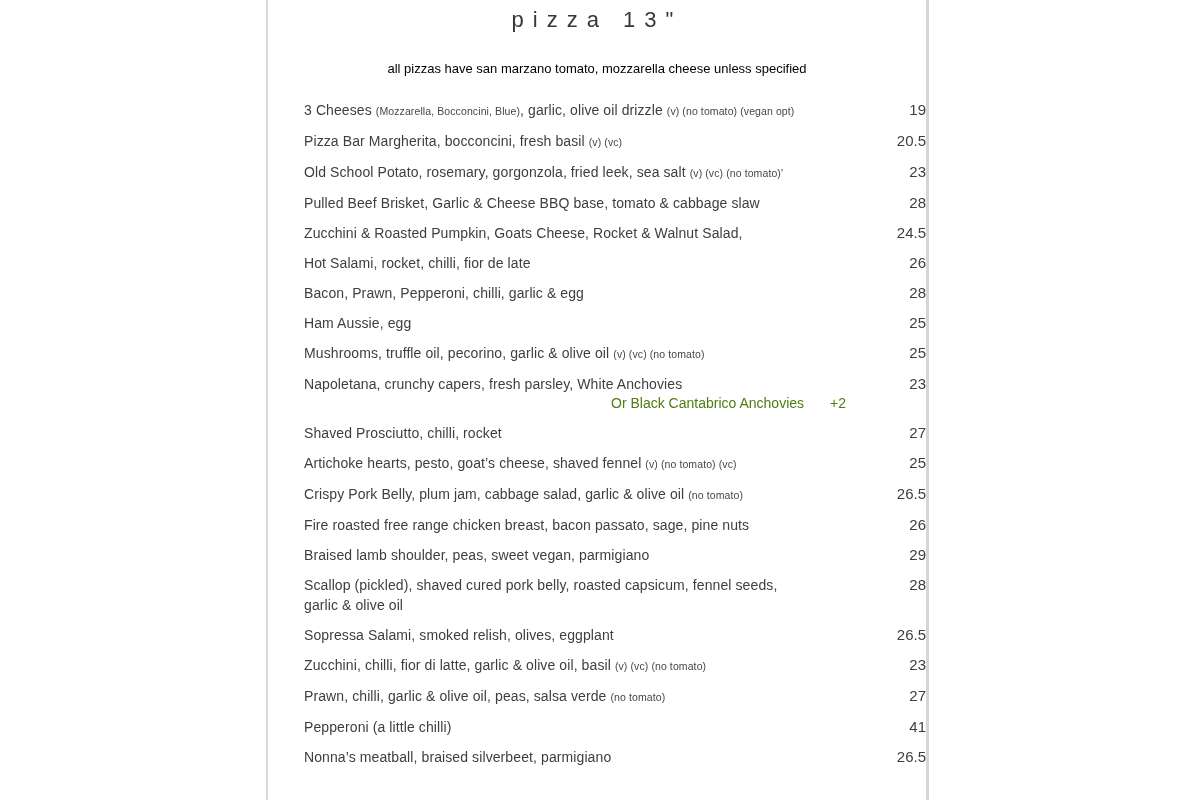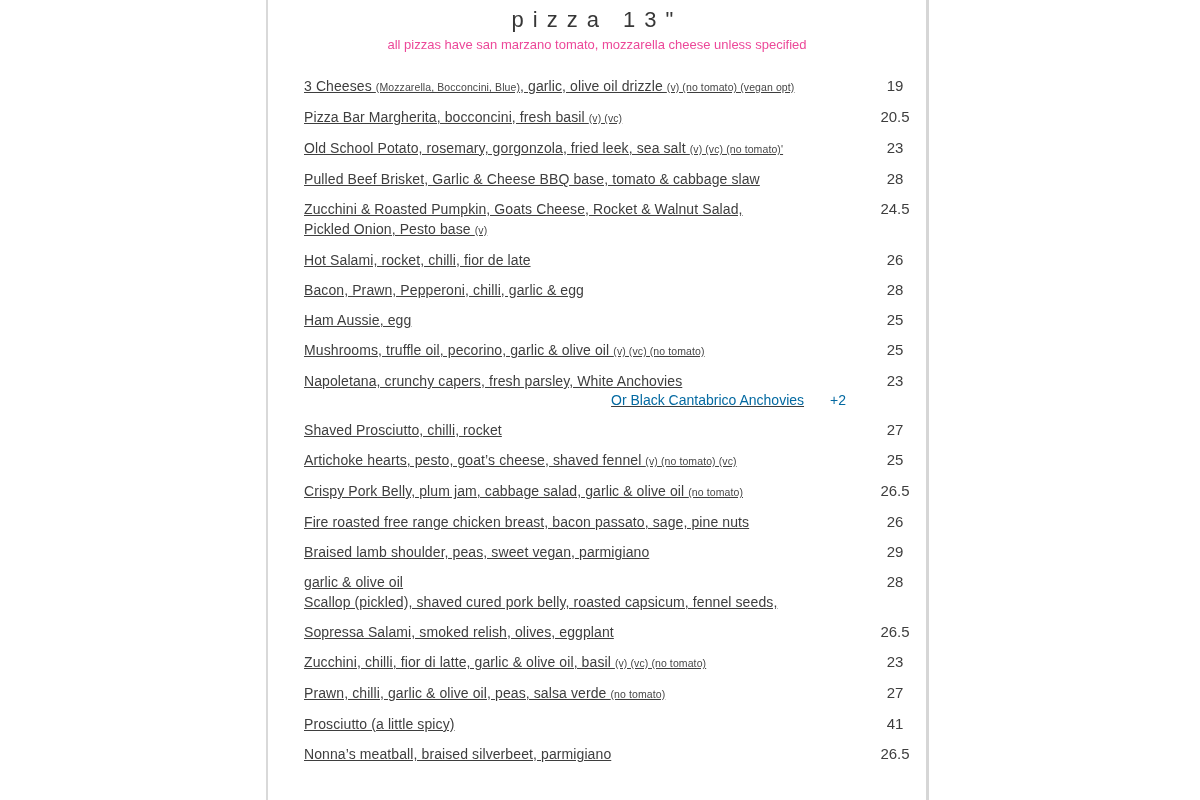--- a/index.html
+++ b/index.html
@@ -31,70 +31,69 @@
     text-align: center;
     font-size: 22px;
     letter-spacing: 9px;
     color: #373737;
     line-height: 26px;
     font-weight: 400;
   }
   .subtitle {
     text-align: center;
     font-size: 13px;
-    color: #ec4899;
-    margin-top: 4px;
+    color: #000000;
+    margin-top: 28px;
     line-height: 16px;
   }
   .menu {
     margin-top: 23px;
     padding-left: 36px;
     padding-right: 0;
   }
   .row {
     display: flex;
     align-items: flex-start;
     margin-bottom: 10px;
   }
   .name-cell {
     flex: 1;
     min-width: 0;
     color: #3e3e3e;
-    text-decoration: underline;
   }
   .line {
     font-size: 14px;
     line-height: 20px;
     color: #3e3e3e;
     letter-spacing: 0.1px;
     white-space: nowrap;
   }
   .line .small {
     font-size: 10.5px;
     color: #474747;
   }
   .subline {
     font-size: 14px;
     line-height: 19px;
-    color: #0369a1;
+    color: #4d7c0f;
     text-align: right;
     padding-right: 18px;
     white-space: nowrap;
   }
   .subline .sub-price {
     display: inline-block;
     margin-left: 26px;
   }
   .price-cell {
     width: 62px;
     flex-shrink: 0;
     font-size: 15px;
     line-height: 20px;
     color: #3e3e3e;
-    text-align: center;
+    text-align: right;
   }
 </style>
 </head>
 <body>
 
 <div class="viewport">
   <div class="sheet">
     <div class="title">pizza 13"</div>
     <div class="subtitle">all pizzas have san marzano tomato, mozzarella cheese unless specified</div>
     <div class="menu">
@@ -118,21 +117,20 @@
         </div>
         <div class="row">
           <div class="name-cell">
             <div class="line"><span class="main">Pulled Beef Brisket, Garlic &amp; Cheese BBQ base, tomato &amp; cabbage slaw</span></div>
           </div>
           <div class="price-cell">28</div>
         </div>
         <div class="row">
           <div class="name-cell">
             <div class="line"><span class="main">Zucchini &amp; Roasted Pumpkin, Goats Cheese, Rocket &amp; Walnut Salad,</span></div>
-            <div class="line"><span class="main">Pickled Onion, Pesto base </span><span class="small">(v)</span></div>
           </div>
           <div class="price-cell">24.5</div>
         </div>
         <div class="row">
           <div class="name-cell">
             <div class="line"><span class="main">Hot Salami, rocket, chilli, fior de late</span></div>
           </div>
           <div class="price-cell">26</div>
         </div>
         <div class="row">
@@ -185,22 +183,22 @@
           <div class="price-cell">26</div>
         </div>
         <div class="row">
           <div class="name-cell">
             <div class="line"><span class="main">Braised lamb shoulder, peas, sweet vegan, parmigiano</span></div>
           </div>
           <div class="price-cell">29</div>
         </div>
         <div class="row">
           <div class="name-cell">
+            <div class="line"><span class="main">Scallop (pickled), shaved cured pork belly, roasted capsicum, fennel seeds,</span></div>
             <div class="line"><span class="main">garlic &amp; olive oil</span></div>
-            <div class="line"><span class="main">Scallop (pickled), shaved cured pork belly, roasted capsicum, fennel seeds,</span></div>
           </div>
           <div class="price-cell">28</div>
         </div>
         <div class="row">
           <div class="name-cell">
             <div class="line"><span class="main">Sopressa Salami, smoked relish, olives, eggplant</span></div>
           </div>
           <div class="price-cell">26.5</div>
         </div>
         <div class="row">
@@ -210,21 +208,21 @@
           <div class="price-cell">23</div>
         </div>
         <div class="row">
           <div class="name-cell">
             <div class="line"><span class="main">Prawn, chilli, garlic &amp; olive oil, peas, salsa verde </span><span class="small">(no tomato)</span></div>
           </div>
           <div class="price-cell">27</div>
         </div>
         <div class="row">
           <div class="name-cell">
-            <div class="line"><span class="main">Prosciutto (a little spicy)</span></div>
+            <div class="line"><span class="main">Pepperoni (a little chilli)</span></div>
           </div>
           <div class="price-cell">41</div>
         </div>
         <div class="row">
           <div class="name-cell">
             <div class="line"><span class="main">Nonna’s meatball, braised silverbeet, parmigiano</span></div>
           </div>
           <div class="price-cell">26.5</div>
         </div>
       </div>

